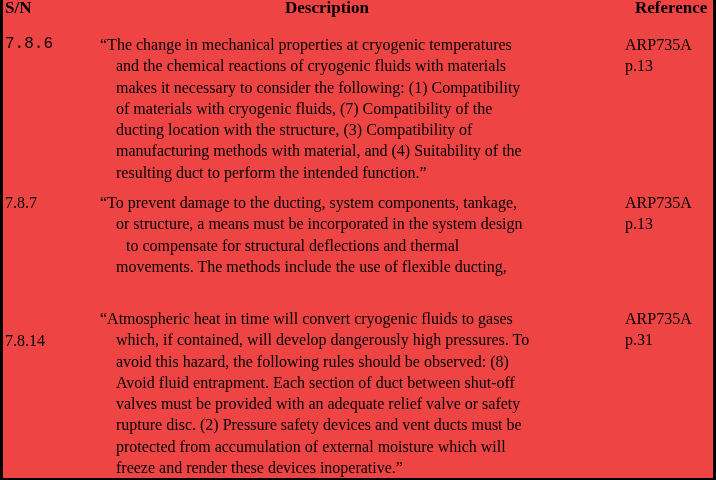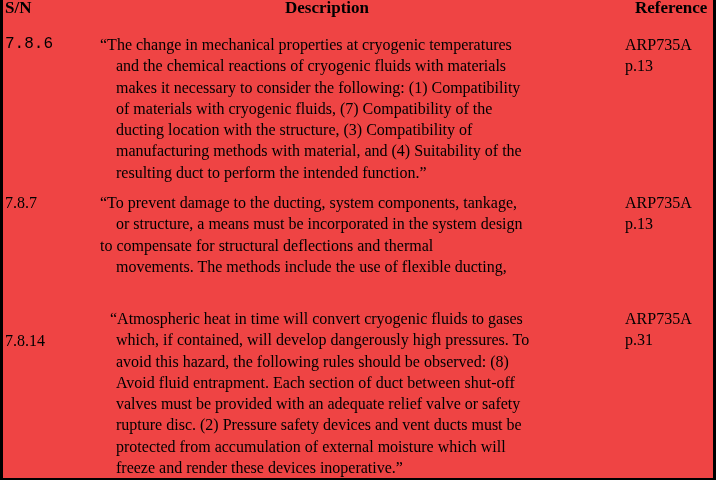--- a/index.html
+++ b/index.html
@@ -97,33 +97,33 @@
       <span class="line">ARP735A</span>
       <span class="line">p.13</span>
     </div>
   </div>
 
   <div class="row" style="top:192px;">
     <span class="sn" style="top:0;">7.8.7</span>
     <div class="desc" style="top:0; left:97px; padding-left:0; text-indent:0;">
       <span class="line" style="margin-left:0;">“To prevent damage to the ducting, system components, tankage,</span>
       <span class="line" style="margin-left:16px;">or structure, a means must be incorporated in the system design</span>
-      <span class="line" style="margin-left:0;">to compensate for structural deflections and thermal</span>
+      <span class="line" style="margin-left:26px;">to compensate for structural deflections and thermal</span>
       <span class="line" style="margin-left:16px;">movements. The methods include the use of flexible ducting,</span>
     </div>
     <div class="ref" style="top:0;">
       <span class="line">ARP735A</span>
       <span class="line">p.13</span>
     </div>
   </div>
 
   <div class="row" style="top:308px;">
     <span class="sn" style="top:22px;">7.8.14</span>
     <div class="desc" style="top:0; left:97px; padding-left:0; text-indent:0;">
-      <span class="line" style="margin-left:10px;">“Atmospheric heat in time will convert cryogenic fluids to gases</span>
+      <span class="line" style="margin-left:0;">“Atmospheric heat in time will convert cryogenic fluids to gases</span>
       <span class="line" style="margin-left:16px;">which, if contained, will develop dangerously high pressures. To</span>
       <span class="line" style="margin-left:16px;">avoid this hazard, the following rules should be observed: (8)</span>
       <span class="line" style="margin-left:16px;">Avoid fluid entrapment. Each section of duct between shut-off</span>
       <span class="line" style="margin-left:16px;">valves must be provided with an adequate relief valve or safety</span>
       <span class="line" style="margin-left:16px;">rupture disc. (2) Pressure safety devices and vent ducts must be</span>
       <span class="line" style="margin-left:16px;">protected from accumulation of external moisture which will</span>
       <span class="line" style="margin-left:16px;">freeze and render these devices inoperative.”</span>
     </div>
     <div class="ref" style="top:0;">
       <span class="line">ARP735A</span>

